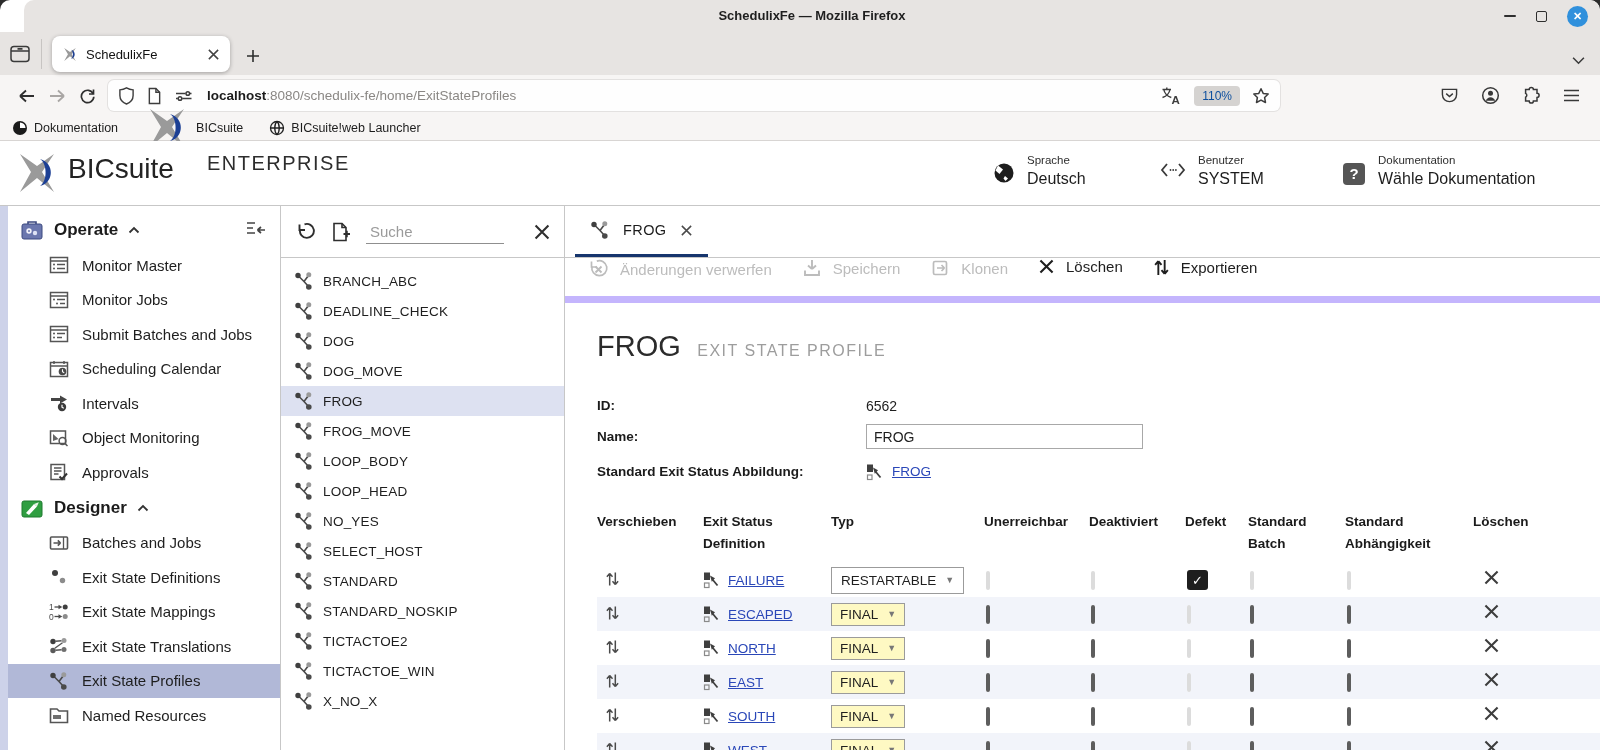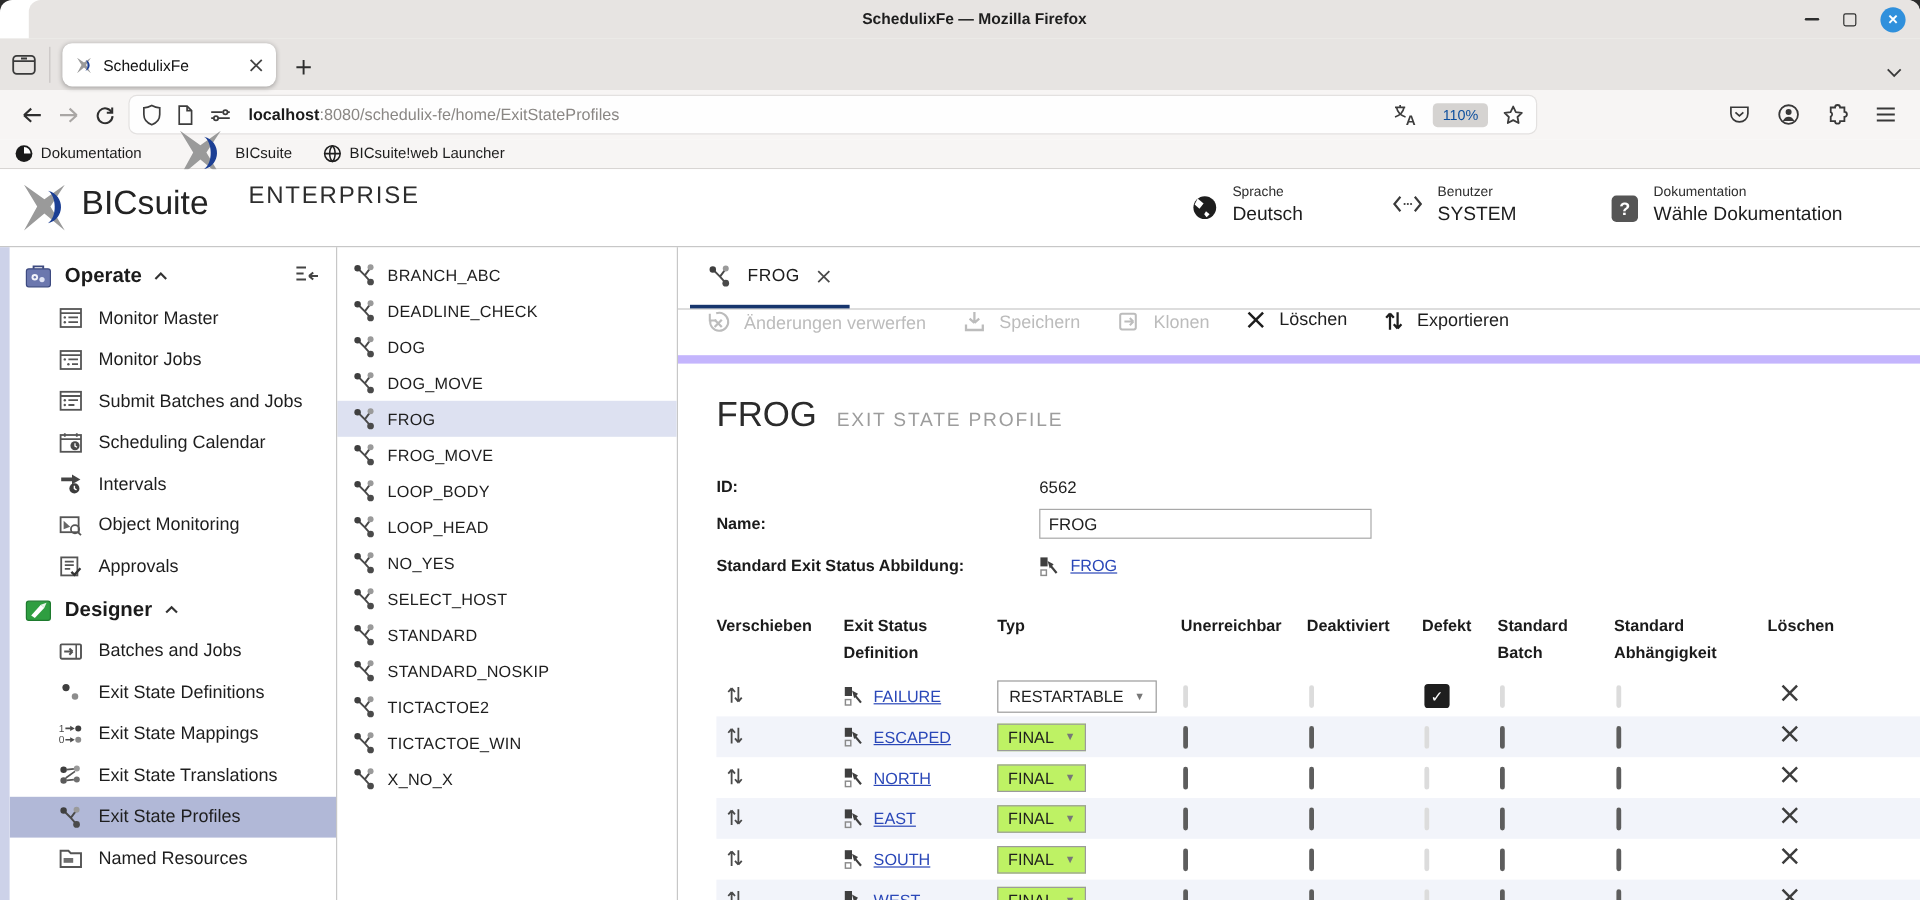--- a/index.html
+++ b/index.html
@@ -87,21 +87,21 @@
   a.link{color:var(--link);font-size:13.5px;text-decoration:underline;}
 
   .etable{margin-top:24px;}
   .thead,.trow{display:grid;grid-template-columns:106px 128px 153px 105px 96px 63px 97px 128px 70px;align-items:center;}
   .thead{font-weight:bold;font-size:13.5px;color:#1b1b1b;line-height:1.6;margin-bottom:9px;align-items:start;}
   .thead div{white-space:pre-line;}
   .trow{height:34px;font-size:13.5px;}
   .trow.striped{background:var(--stripe);}
   .cell-move{padding-left:8px;color:#4a4a4a;}
   .cell-def{display:flex;align-items:center;gap:8px;}
-  .select{display:inline-flex;align-items:center;gap:9px;border:1px solid #9b9b9b;background:#bef264;padding:3px 8px;font-size:13.5px;color:#1f1f1f;width:max-content;}
+  .select{display:inline-flex;align-items:center;gap:9px;border:1px solid #9b9b9b;background:#fef9c3;padding:3px 8px;font-size:13.5px;color:#1f1f1f;width:max-content;}
   .select.white{background:#fff;padding:5px 9px;}
   .select .caret{font-size:9px;color:#777;}
   .cb{width:15px;height:19px;border:2px solid #5d5d5d;border-radius:2px;background:#fff;margin-left:2px;}
   .cb.disabled{border-color:#dcdcdc;}
   .cb.checked{width:21px;height:20px;border:none;background:#1e1e1e;border-radius:3px;color:#fff;display:flex;align-items:center;justify-content:center;font-size:13px;}
   .cell-del{padding-left:10px;color:#3d3d3d;font-size:17px;}
 </style>
 </head>
 <body>
 
@@ -502,20 +502,41 @@
             <svg width="20" height="17" viewBox="0 0 20 17" fill="none" stroke="#555" stroke-width="1.6">
               <path d="M1.5 15.5 V2 H8 L10 4 H18.5 V15.5 Z"></path>
               <rect x="4" y="8" width="8" height="4" fill="#6f6f6f" stroke="none"></rect>
             </svg>
           </span>
           <span>Named Resources</span>
         </div>
       </div>
 
     <div class="listpanel">
+      <div class="list-toolbar">
+        <span class="icon" id="undo-ic">
+            <svg width="21" height="21" viewBox="0 0 21 21" fill="none" stroke="currentColor" stroke-width="1.9">
+              <path d="M5.5 3.5 V9 H11"></path>
+              <path d="M6 8.6 A7 7 0 1 0 10.5 3.3"></path>
+            </svg>
+          </span>
+        <span class="icon" id="newfile-ic">
+            <svg width="21" height="22" viewBox="0 0 21 22" fill="none" stroke="currentColor" stroke-width="1.6">
+              <path d="M4 2.5 H12 L16 6.5 V19.5 H4 Z"></path>
+              <path d="M12 2.5 V6.5 H16"></path>
+              <path d="M13.5 13 H20 M16.8 9.8 V16.2" stroke-width="1.9"></path>
+            </svg>
+          </span>
+        <input class="search-input" placeholder="Suche" style="">
+        <span class="icon list-clear" id="clear-ic">
+            <svg width="18" height="18" viewBox="0 0 14 14">
+              <path d="M2 2 L12 12 M12 2 L2 12" stroke="currentColor" stroke-width="1.6" fill="none"></path>
+            </svg>
+          </span>
+      </div>
       <div class="list-items" id="object-list">
           <div class="list-item">
             <span class="icon">
               <svg width="20" height="20" viewBox="0 0 20 20">
                 <path d="M4.5 5 L10 10.5 M14.5 4.5 L10 10.5 M10 10.5 L14.5 15.5" stroke="#4a4a4a" stroke-width="1.6" fill="none"></path>
                 <circle cx="4" cy="4.5" r="2.7" fill="#3f3f3f"></circle>
                 <circle cx="14.8" cy="3.8" r="2.5" fill="#9a9a9a"></circle>
                 <circle cx="14.8" cy="16" r="2.8" fill="#4a4a4a"></circle>
               </svg>
             </span>

